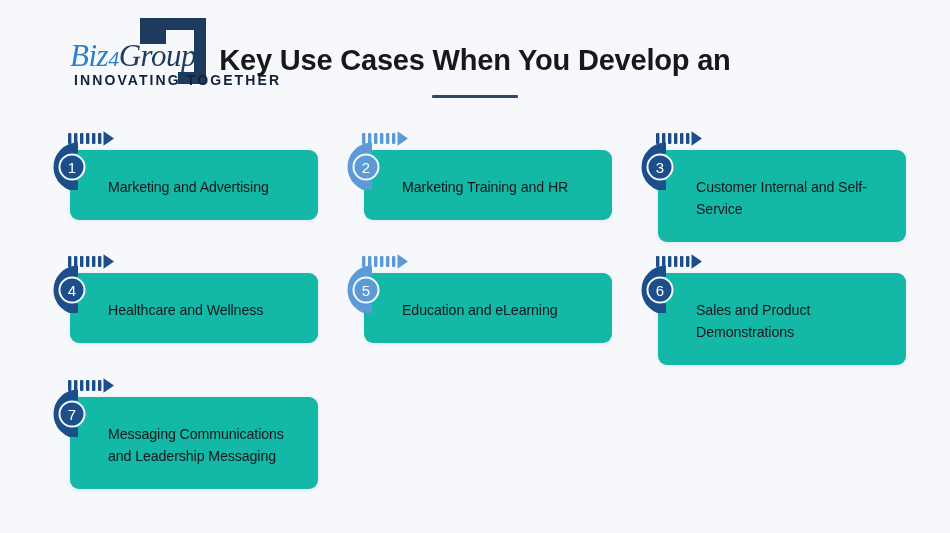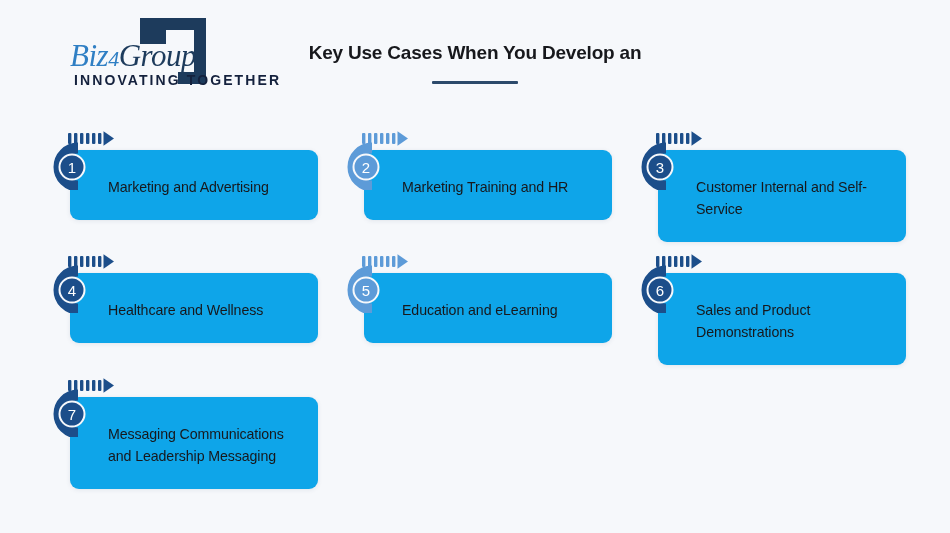--- a/index.html
+++ b/index.html
@@ -39,42 +39,42 @@
     font-size:14px; letter-spacing:2.1px;
     color:#14213d; font-weight:bold;
     white-space:nowrap;
   }
 
   #title-wrap{
     position:absolute; left:160px; top:40px; width:630px;
     text-align:center;
   }
   #title-line1{
-    font-size:19px; font-weight:bold; color:#17181c;
+    font-size:29px; font-weight:bold; color:#17181c;
     letter-spacing:-0.2px; line-height:1.42;
   }
   #title-line2{
     font-size:21.5px; font-weight:bold; color:#3a6fb5;
     letter-spacing:-0.2px; line-height:1.42;
   }
   #title-divider{
     margin:14px auto 0; width:86px; height:3px;
     background:#2c4a6b; border-radius:1px;
   }
 
   
   #grid{
     position:absolute; left:0; top:128px; width:950px; height:405px;
   }
   .card-slot{ position:absolute; }
 
   .card{
     position:absolute; left:28px; top:22px;
     width:248px;
-    background:#0ea5e9;
+    background:#14b8a6;
     border-radius:9px;
     box-shadow:0 1px 5px rgba(30,50,90,.09), 0 0 1px rgba(30,50,90,.06);
   }
   .card-text{
     padding:26px 16px 22px 38px;
     font-size:14.2px;
     line-height:1.55;
     color:#17181c;
     letter-spacing:-0.1px;
   }

